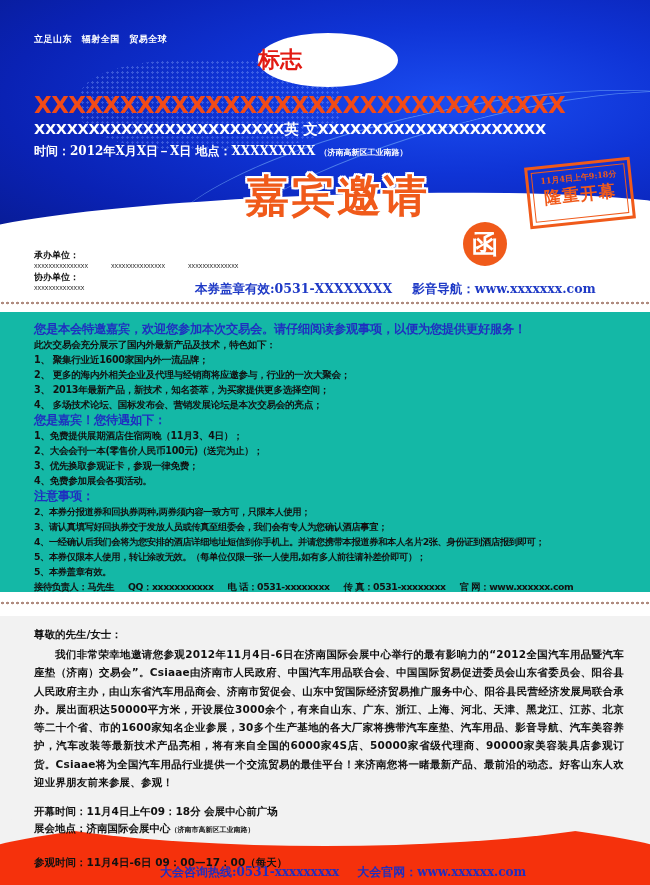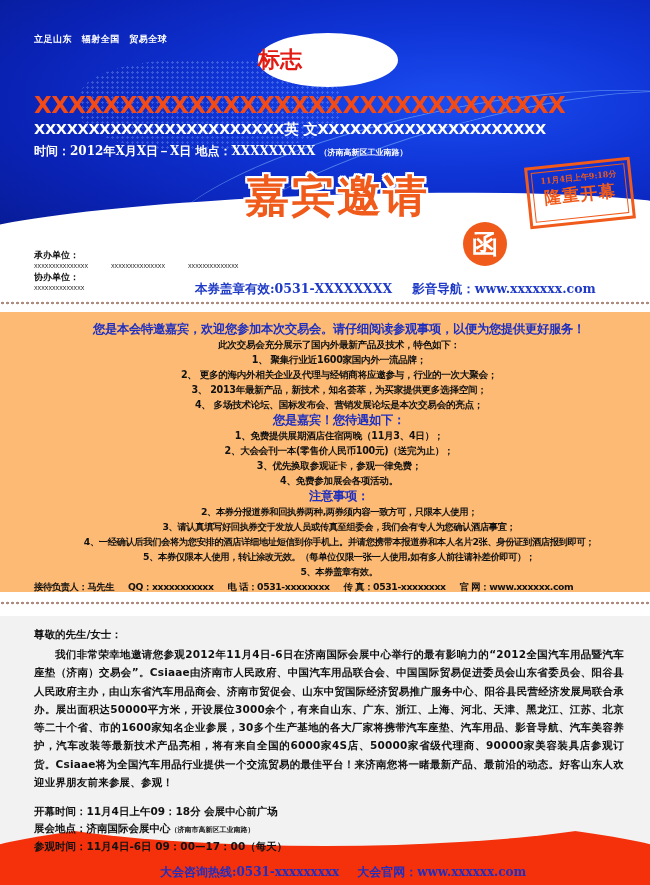--- a/index.html
+++ b/index.html
@@ -47,21 +47,21 @@
   .sp-row { display:flex; gap:15px; font-size:6px; font-family:"Liberation Mono",monospace; margin-top:1px; }
   .sp-row span { width:62px; }
   .hotline { position:absolute; left:195px; top:281px; font-size:12.5px; font-weight:bold; color:#1f3ac6;
     font-family:"DejaVu Serif",serif; white-space:nowrap; }
   .hotline .gap { display:inline-block; width:20px; }
 
   .dotted { position:absolute; left:0; width:650px; height:6px;
     background-image: radial-gradient(circle, #b08c80 1.2px, transparent 1.6px); background-size:5px 6px; }
 
   
-  .notice { position:absolute; left:0; top:312px; width:650px; height:280px; background:#fdba74;text-align:center; }
+  .notice { position:absolute; left:0; top:312px; width:650px; height:280px; background:#14b8a6; }
   .notice-inner { position:absolute; left:34px; top:9px; width:610px; }
   .n-head { color:#1f2fc0; font-size:12.3px; font-weight:bold; line-height:16px; white-space:nowrap; letter-spacing:-0.3px; }
   .n-line { color:#111; font-size:9.6px; font-weight:bold; line-height:15px; white-space:nowrap; letter-spacing:-0.3px; }
   .n-line.tight { font-size:9.3px; letter-spacing:-0.4px; }
   .contact { display:flex; gap:14px; }
 
   
   .letter { position:absolute; left:0; top:616px; width:650px; height:269px; background:#f2f2f2; overflow:hidden; }
   .letter-inner { position:absolute; left:34px; top:10px; width:590px; }
   .greet { font-size:10.5px; font-weight:bold; color:#111; line-height:17px; }
@@ -174,18 +174,18 @@
 <div class="letter">
   <div class="footer-red"></div>
   <div class="footer-white"></div>
   <div class="letter-inner">
     <div class="greet">尊敬的先生/女士：</div>
     <div class="body-p">我们非常荣幸地邀请您参观2012年11月4日-6日在济南国际会展中心举行的最有影响力的“2012全国汽车用品暨汽车座垫（济南）交易会”。Csiaae由济南市人民政府、中国汽车用品联合会、中国国际贸易促进委员会山东省委员会、阳谷县人民政府主办，由山东省汽车用品商会、济南市贸促会、山东中贸国际经济贸易推广服务中心、阳谷县民营经济发展局联合承办。展出面积达50000平方米，开设展位3000余个，有来自山东、广东、浙江、上海、河北、天津、黑龙江、江苏、北京等二十个省、市的1600家知名企业参展，30多个生产基地的各大厂家将携带汽车座垫、汽车用品、影音导航、汽车美容养护，汽车改装等最新技术产品亮相，将有来自全国的6000家4S店、50000家省级代理商、90000家美容装具店参观订货。Csiaae将为全国汽车用品行业提供一个交流贸易的最佳平台！来济南您将一睹最新产品、最前沿的动态。好客山东人欢迎业界朋友前来参展、参观！</div>
     <div class="info" style="margin-top:12px;">开幕时间：11月4日上午09：18分   会展中心前广场</div>
     <div class="info" style="margin-top:0;">
       <span>展会地点：济南国际会展中心</span><span class="small">（济南市高新区工业南路）</span>
     </div>
-    <div class="info" style="margin-top:0;">参观时间：11月4日-6日 09：00—17：00（每天）</div>
+    <div class="info" style="margin-top:16px;">参观时间：11月4日-6日 09：00—17：00（每天）</div>
   </div>
   <div class="footer-line">
     <span>大会咨询热线:0531-xxxxxxxxx</span><span class="gap"></span><span>大会官网：www.xxxxxx.com</span>
   </div>
 </div>
 
 </body></html>

